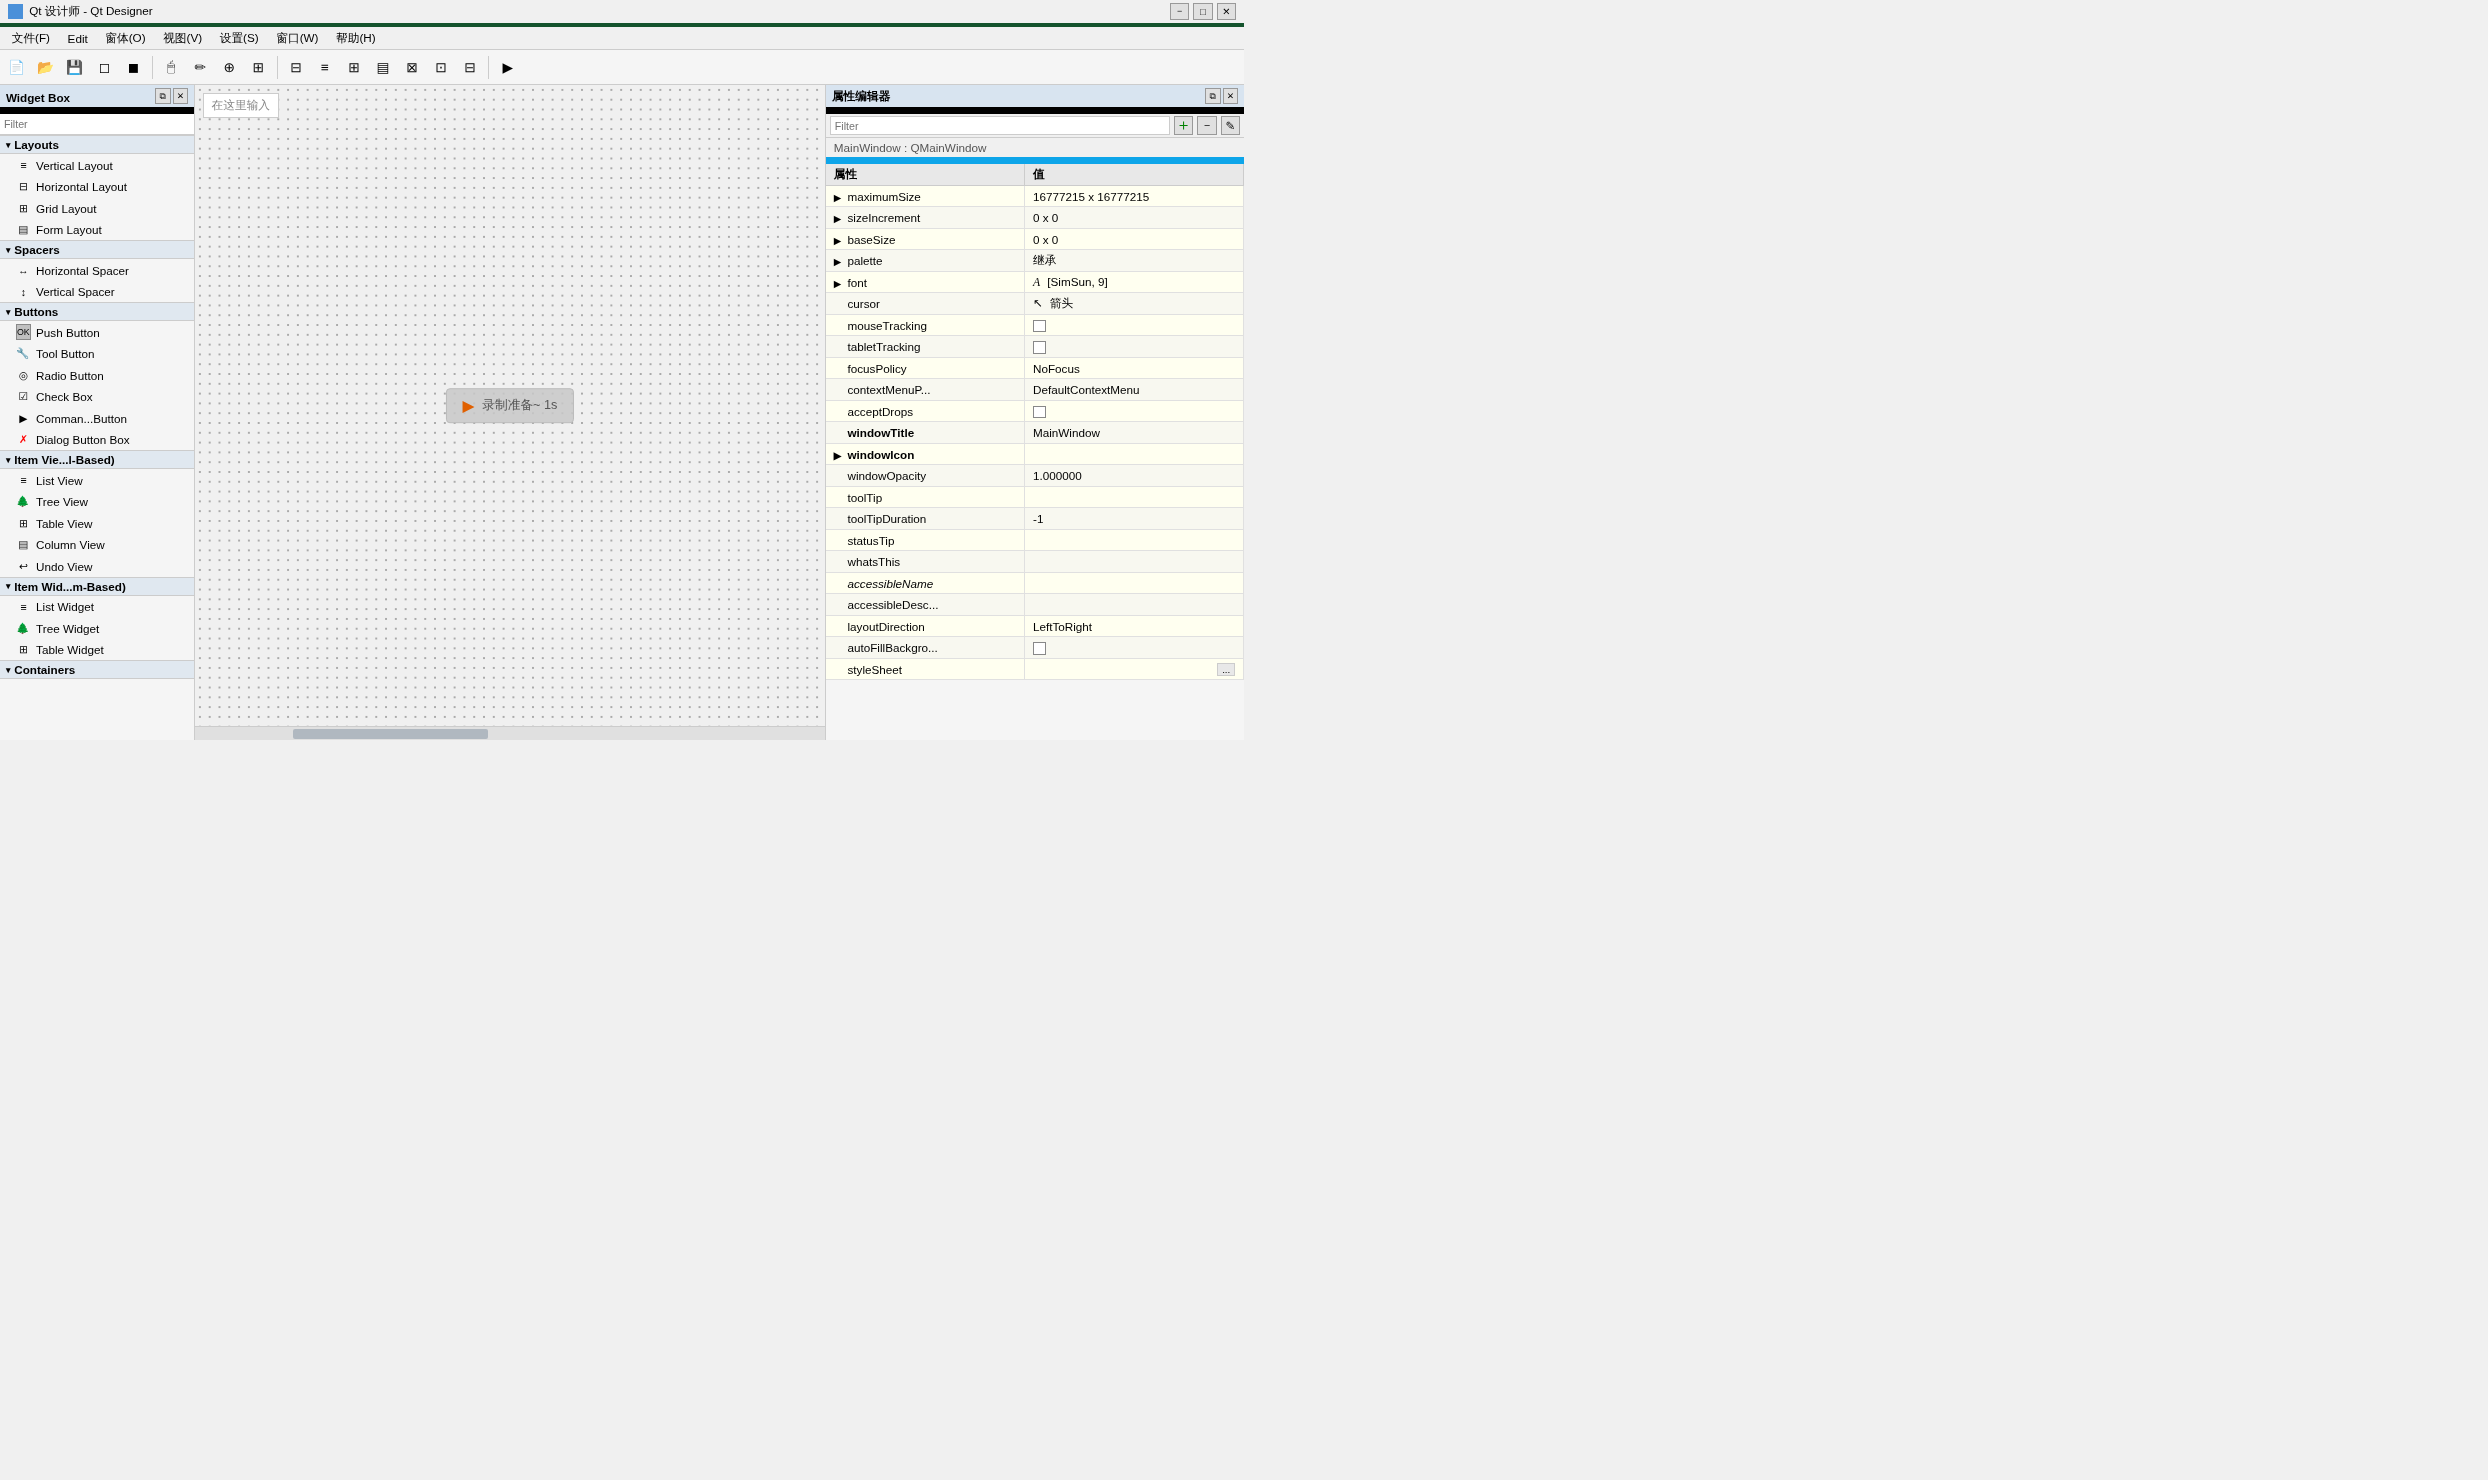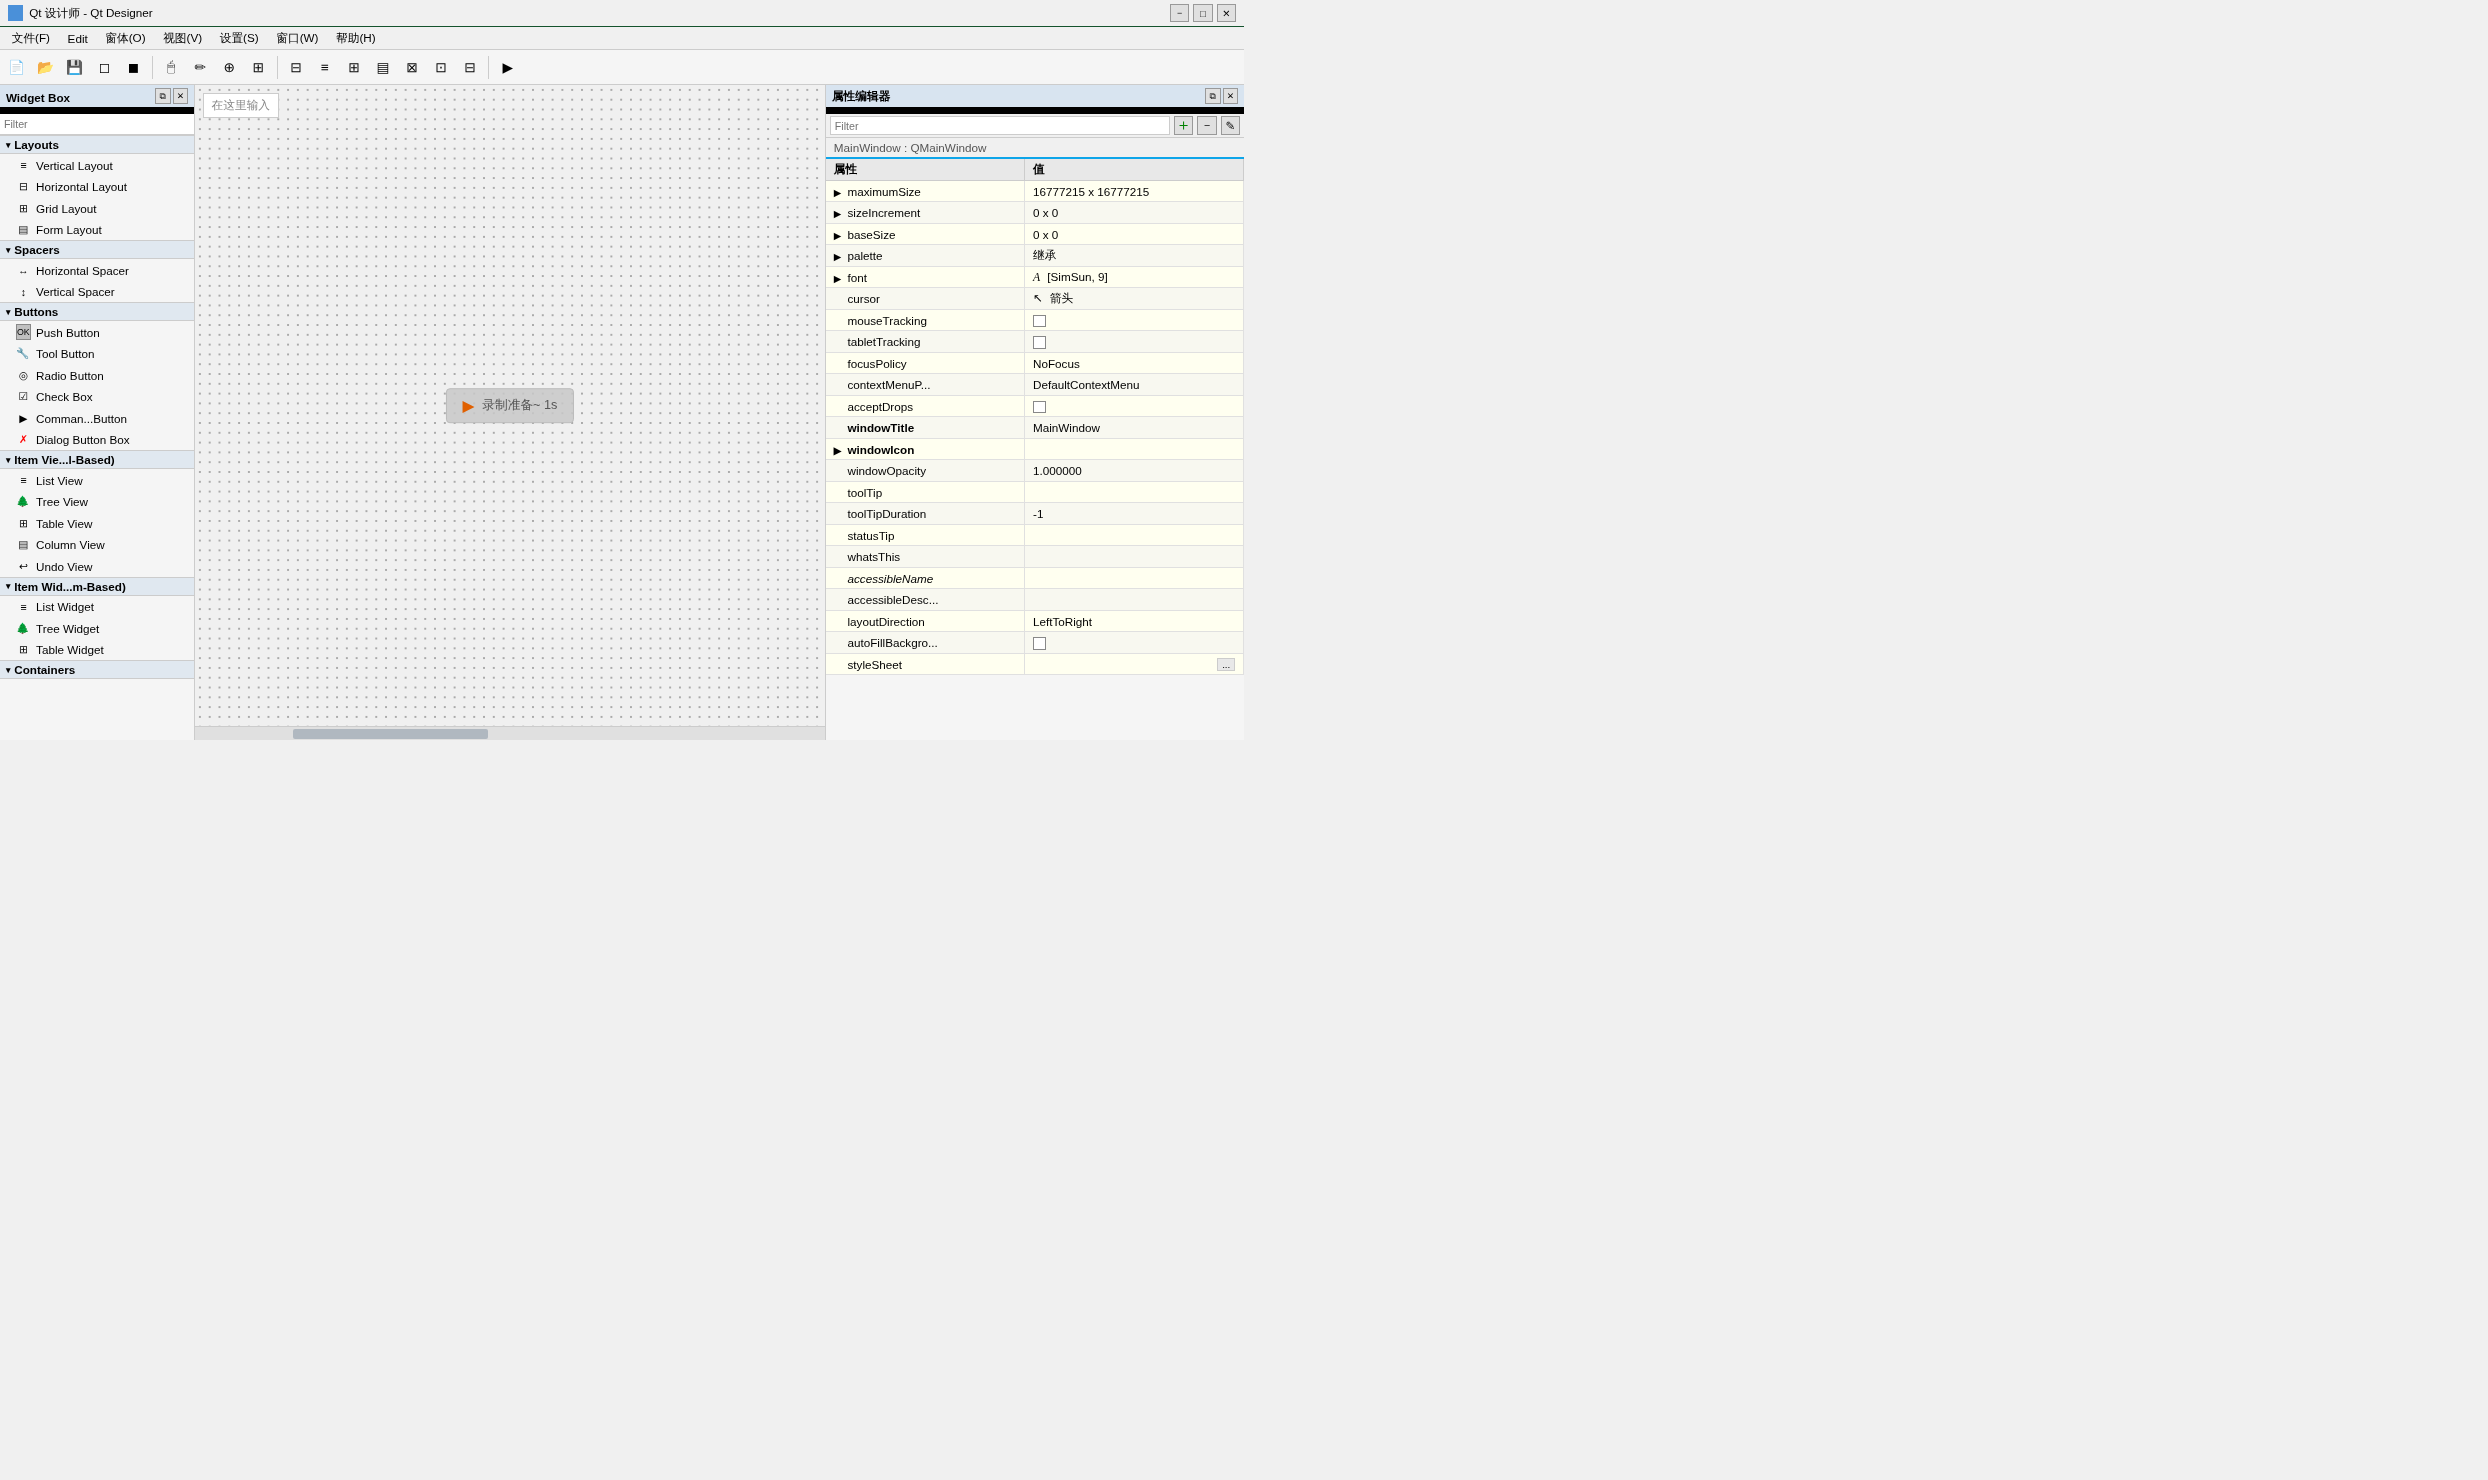--- a/index.html
+++ b/index.html
@@ -12,21 +12,21 @@
       width: 1244px;
       height: 740px;
     }
     
     .title-bar {
       background: #f0f0f0;
       height: 27px;
       display: flex;
       align-items: center;
       padding: 0 7.8px;
-      border-bottom: 1px solid #14532d;
+      border-bottom: 4px solid #14532d;
       justify-content: space-between;
     }
     .title-bar-left {
       display: flex;
       align-items: center;
       gap: 5.9px;
     }
     .title-bar-icon {
       width: 15.6px;
       height: 15.6px;
@@ -319,21 +319,21 @@
       background: #e0e0e0;
       cursor: pointer;
       font-size: 11.7px;
       display: flex;
       align-items: center;
       justify-content: center;
     }
     .prop-class-row {
       padding: 2.9px 7.8px;
       font-size: 11.7px;
-      border-bottom: 2px solid #0ea5e9;
+      border-bottom: 7px solid #0ea5e9;
       background: #f0f0f0;
       color: #555;
     }
     .prop-table-container {
       flex: 1;
       overflow-y: auto;
     }
     
     .right-top-panel {
       position: relative;

